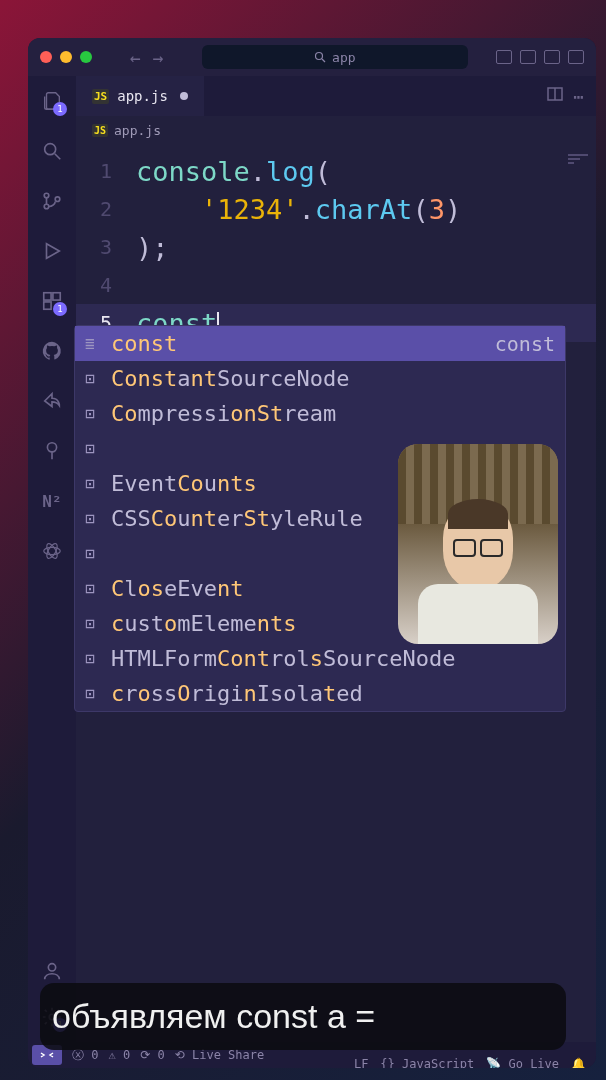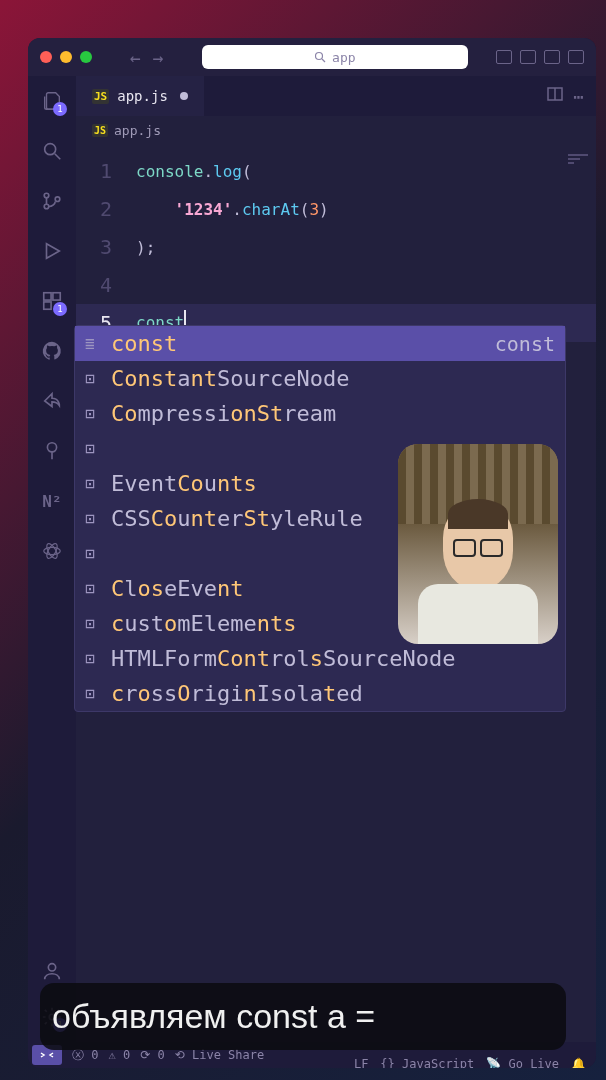--- a/index.html
+++ b/index.html
@@ -35,21 +35,21 @@
 .tl { width: 12px; height: 12px; border-radius: 50%; }
 .tl-close { background: #ff5f57; }
 .tl-min { background: #febc2e; }
 .tl-max { background: #28c840; }
 .nav-arrows { display: flex; gap: 12px; margin-left: 30px; color: #6b6489; }
 .nav-arrow { font-size: 18px; }
 .search-box {
   flex: 1;
   margin: 0 20px 0 30px;
   height: 24px;
-  background: #ffffff;
+  background: #0f172a;
   border-radius: 6px;
   display: flex;
   align-items: center;
   justify-content: center;
   gap: 6px;
   color: #8b84a8;
   font-size: 13px;
 }
 .layout-icons { display: flex; gap: 8px; color: #6b6489; }
 .layout-icon { width: 16px; height: 14px; border: 1.5px solid currentColor; border-radius: 2px; }
@@ -130,30 +130,30 @@
   align-items: center;
 }
 .gutter {
   width: 60px;
   text-align: right;
   padding-right: 24px;
   color: #504a70;
   font-size: 20px;
 }
 .code {
-  font-size: 16px;
+  font-size: 27px;
   white-space: pre;
   color: #c0bcd8;
 }
 .active-line { background: #2d2952; position: relative; }
 .active-line .gutter { color: #e8e6f0; }
 .tok-obj { color: #7dd8c7; }
 .tok-punct { color: #c0bcd8; }
 .tok-method { color: #5dc9f0; }
-.tok-str { color: #f9a8d4; font-weight: bold; }
+.tok-str { color: #eab308; }
 .tok-num { color: #ff9668; }
 .tok-kw { color: #7dd8c7; }
 .cursor-line {
   display: inline-block;
   width: 2px;
   height: 26px;
   background: #e8e6f0;
   vertical-align: middle;
 }
 .text-cursor {

